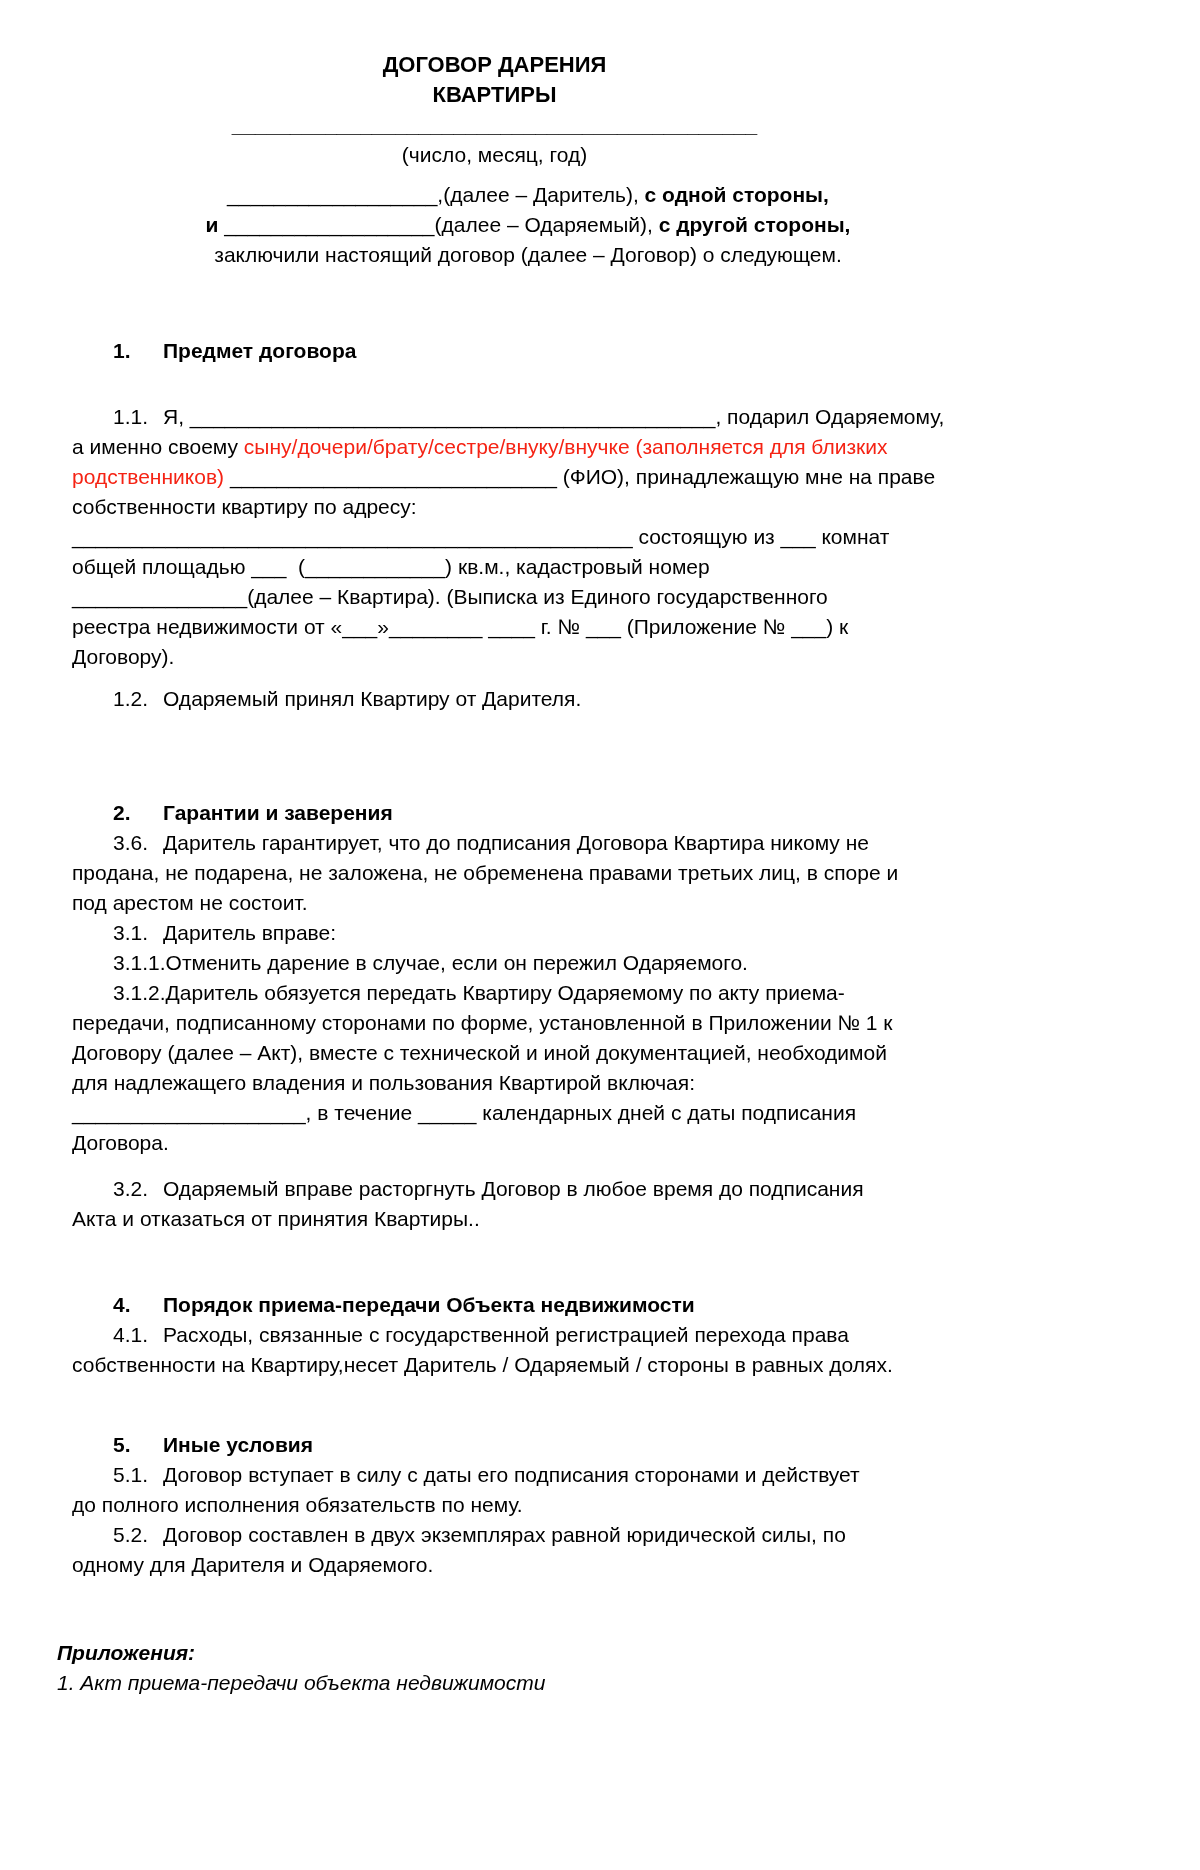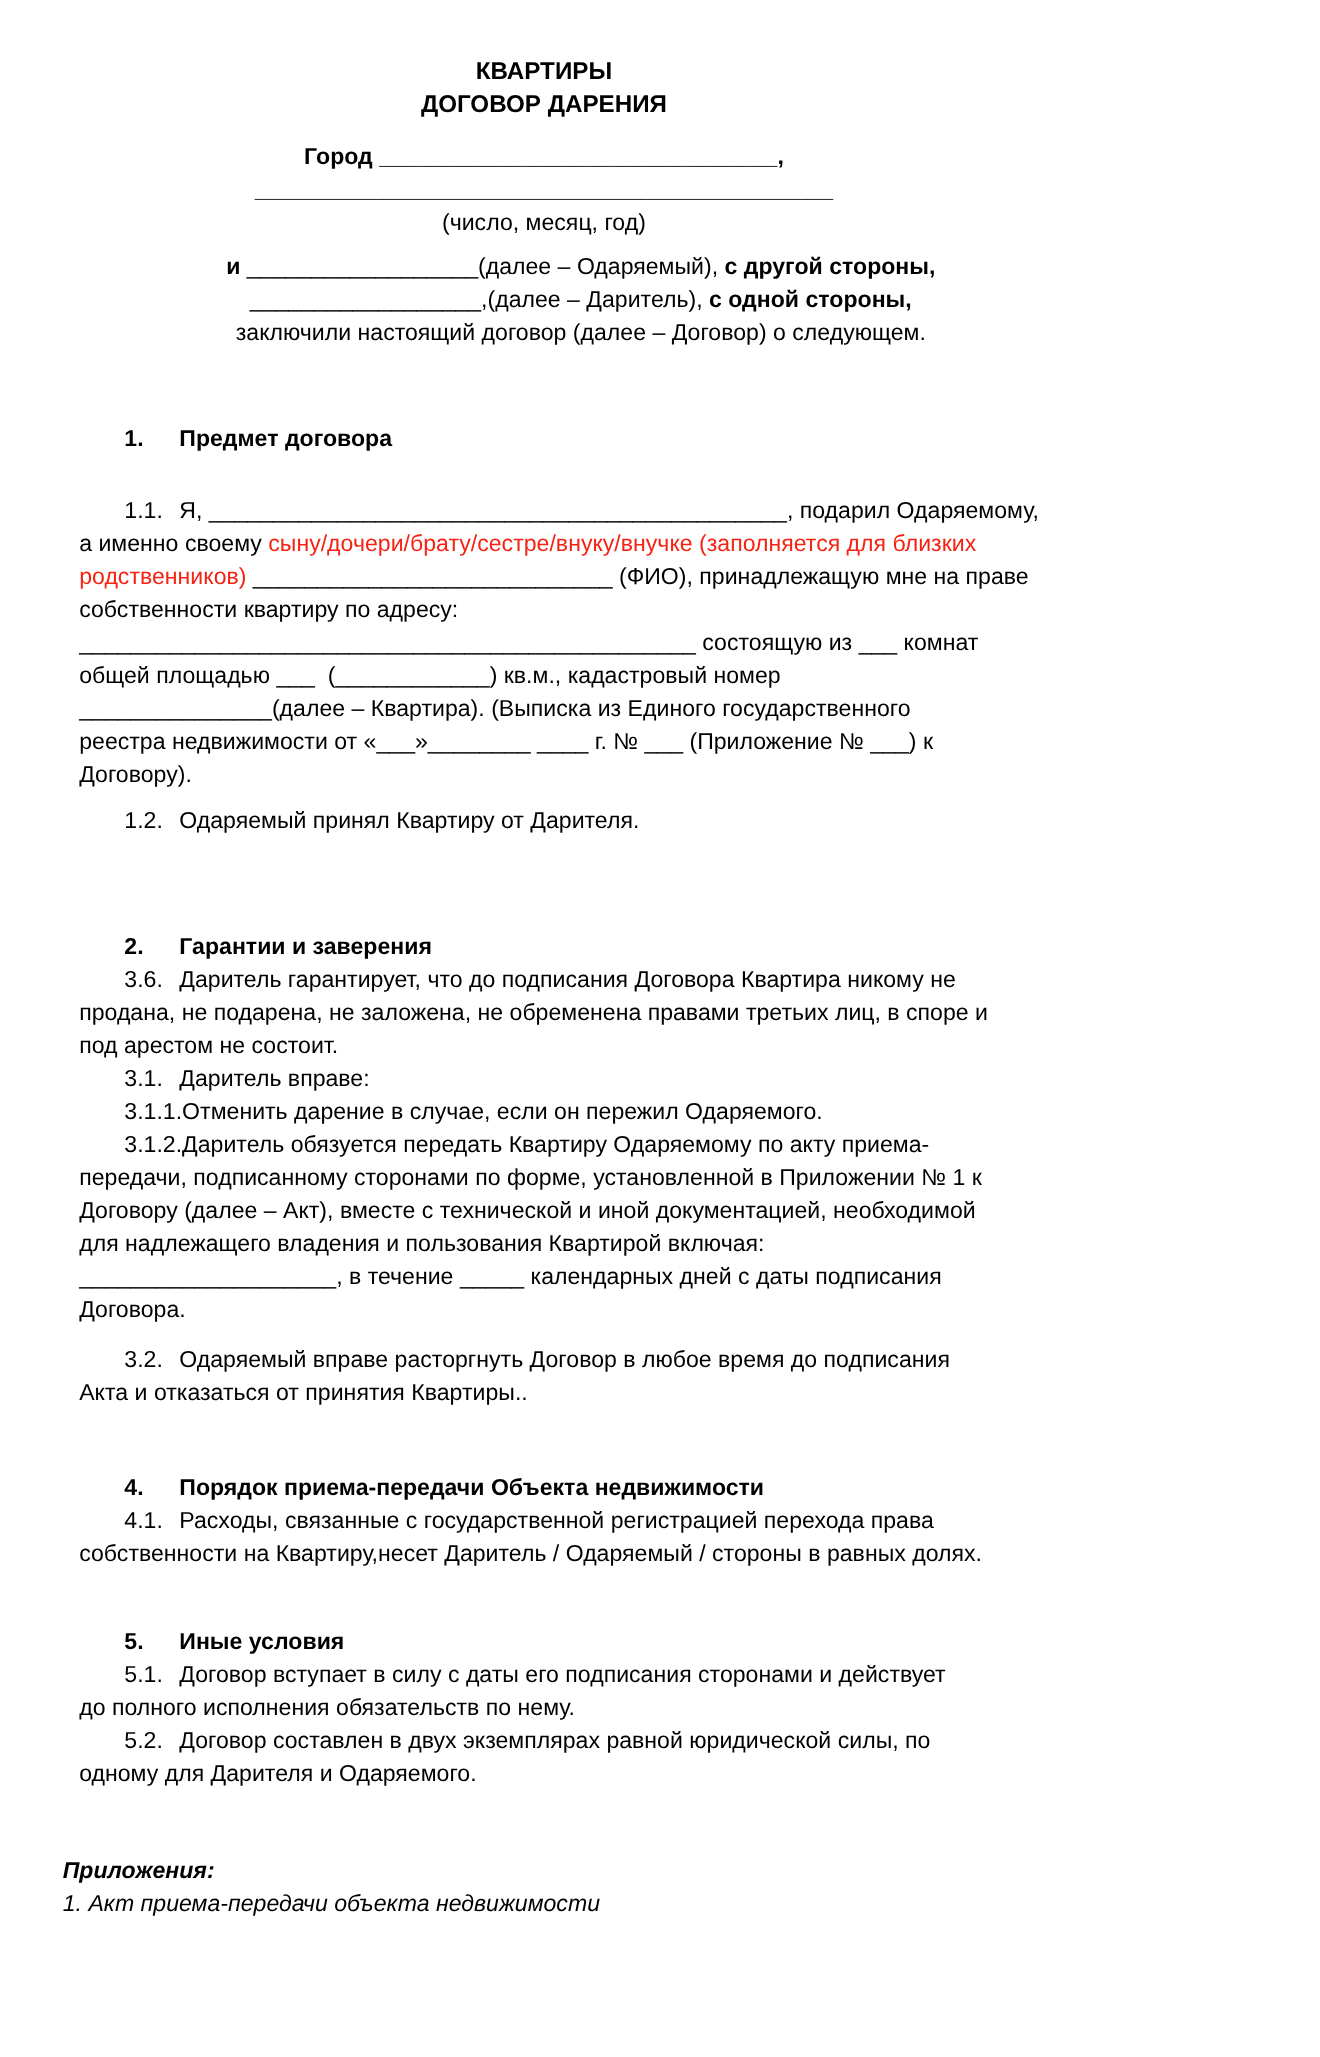--- a/index.html
+++ b/index.html
@@ -35,30 +35,29 @@
   #h4 { margin-top: 56px; }
   #h5 { margin-top: 50px; }
   .appendix { margin-top: 58px; margin-left: -15px; font-style: italic; }
 </style>
 </head>
 <body>
 
 <div class="page">
 
   <div class="top-block">
+    <div class="title">ДОГОВОР ДАРЕНИЯ</div>
     <div class="title">КВАРТИРЫ</div>
-    <div class="title">ДОГОВОР ДАРЕНИЯ</div>
-    <p class="city-line">Город _______________________________,</p>
     <p class="date-blank">_____________________________________________</p>
     <p class="date-caption">(число, месяц, год)</p>
   </div>
 
   <div class="preamble">
+    <p><span>__________________,(далее – Даритель), </span><span class="bold">с одной стороны,</span></p>
     <p><span class="bold">и </span><span>__________________(далее – Одаряемый), </span><span class="bold">с другой стороны,</span></p>
-    <p><span>__________________,(далее – Даритель), </span><span class="bold">с одной стороны,</span></p>
     <p>заключили настоящий договор (далее – Договор) о следующем.</p>
   </div>
 
   <p class="heading" id="h1"><span class="pnum">1.</span><span>Предмет договора</span></p>
 
   <p class="para" id="p11"><span class="pnum">1.1.</span><span><span>Я, _____________________________________________, подарил Одаряемому,
 а именно своему </span><span class="red" style="color: rgb(245, 35, 20);">сыну/дочери/брату/сестре/внуку/внучке (заполняется для близких
 родственников)</span><span> ____________________________ (ФИО), принадлежащую мне на праве
 собственности квартиру по адресу:
 ________________________________________________ состоящую из ___ комнат

